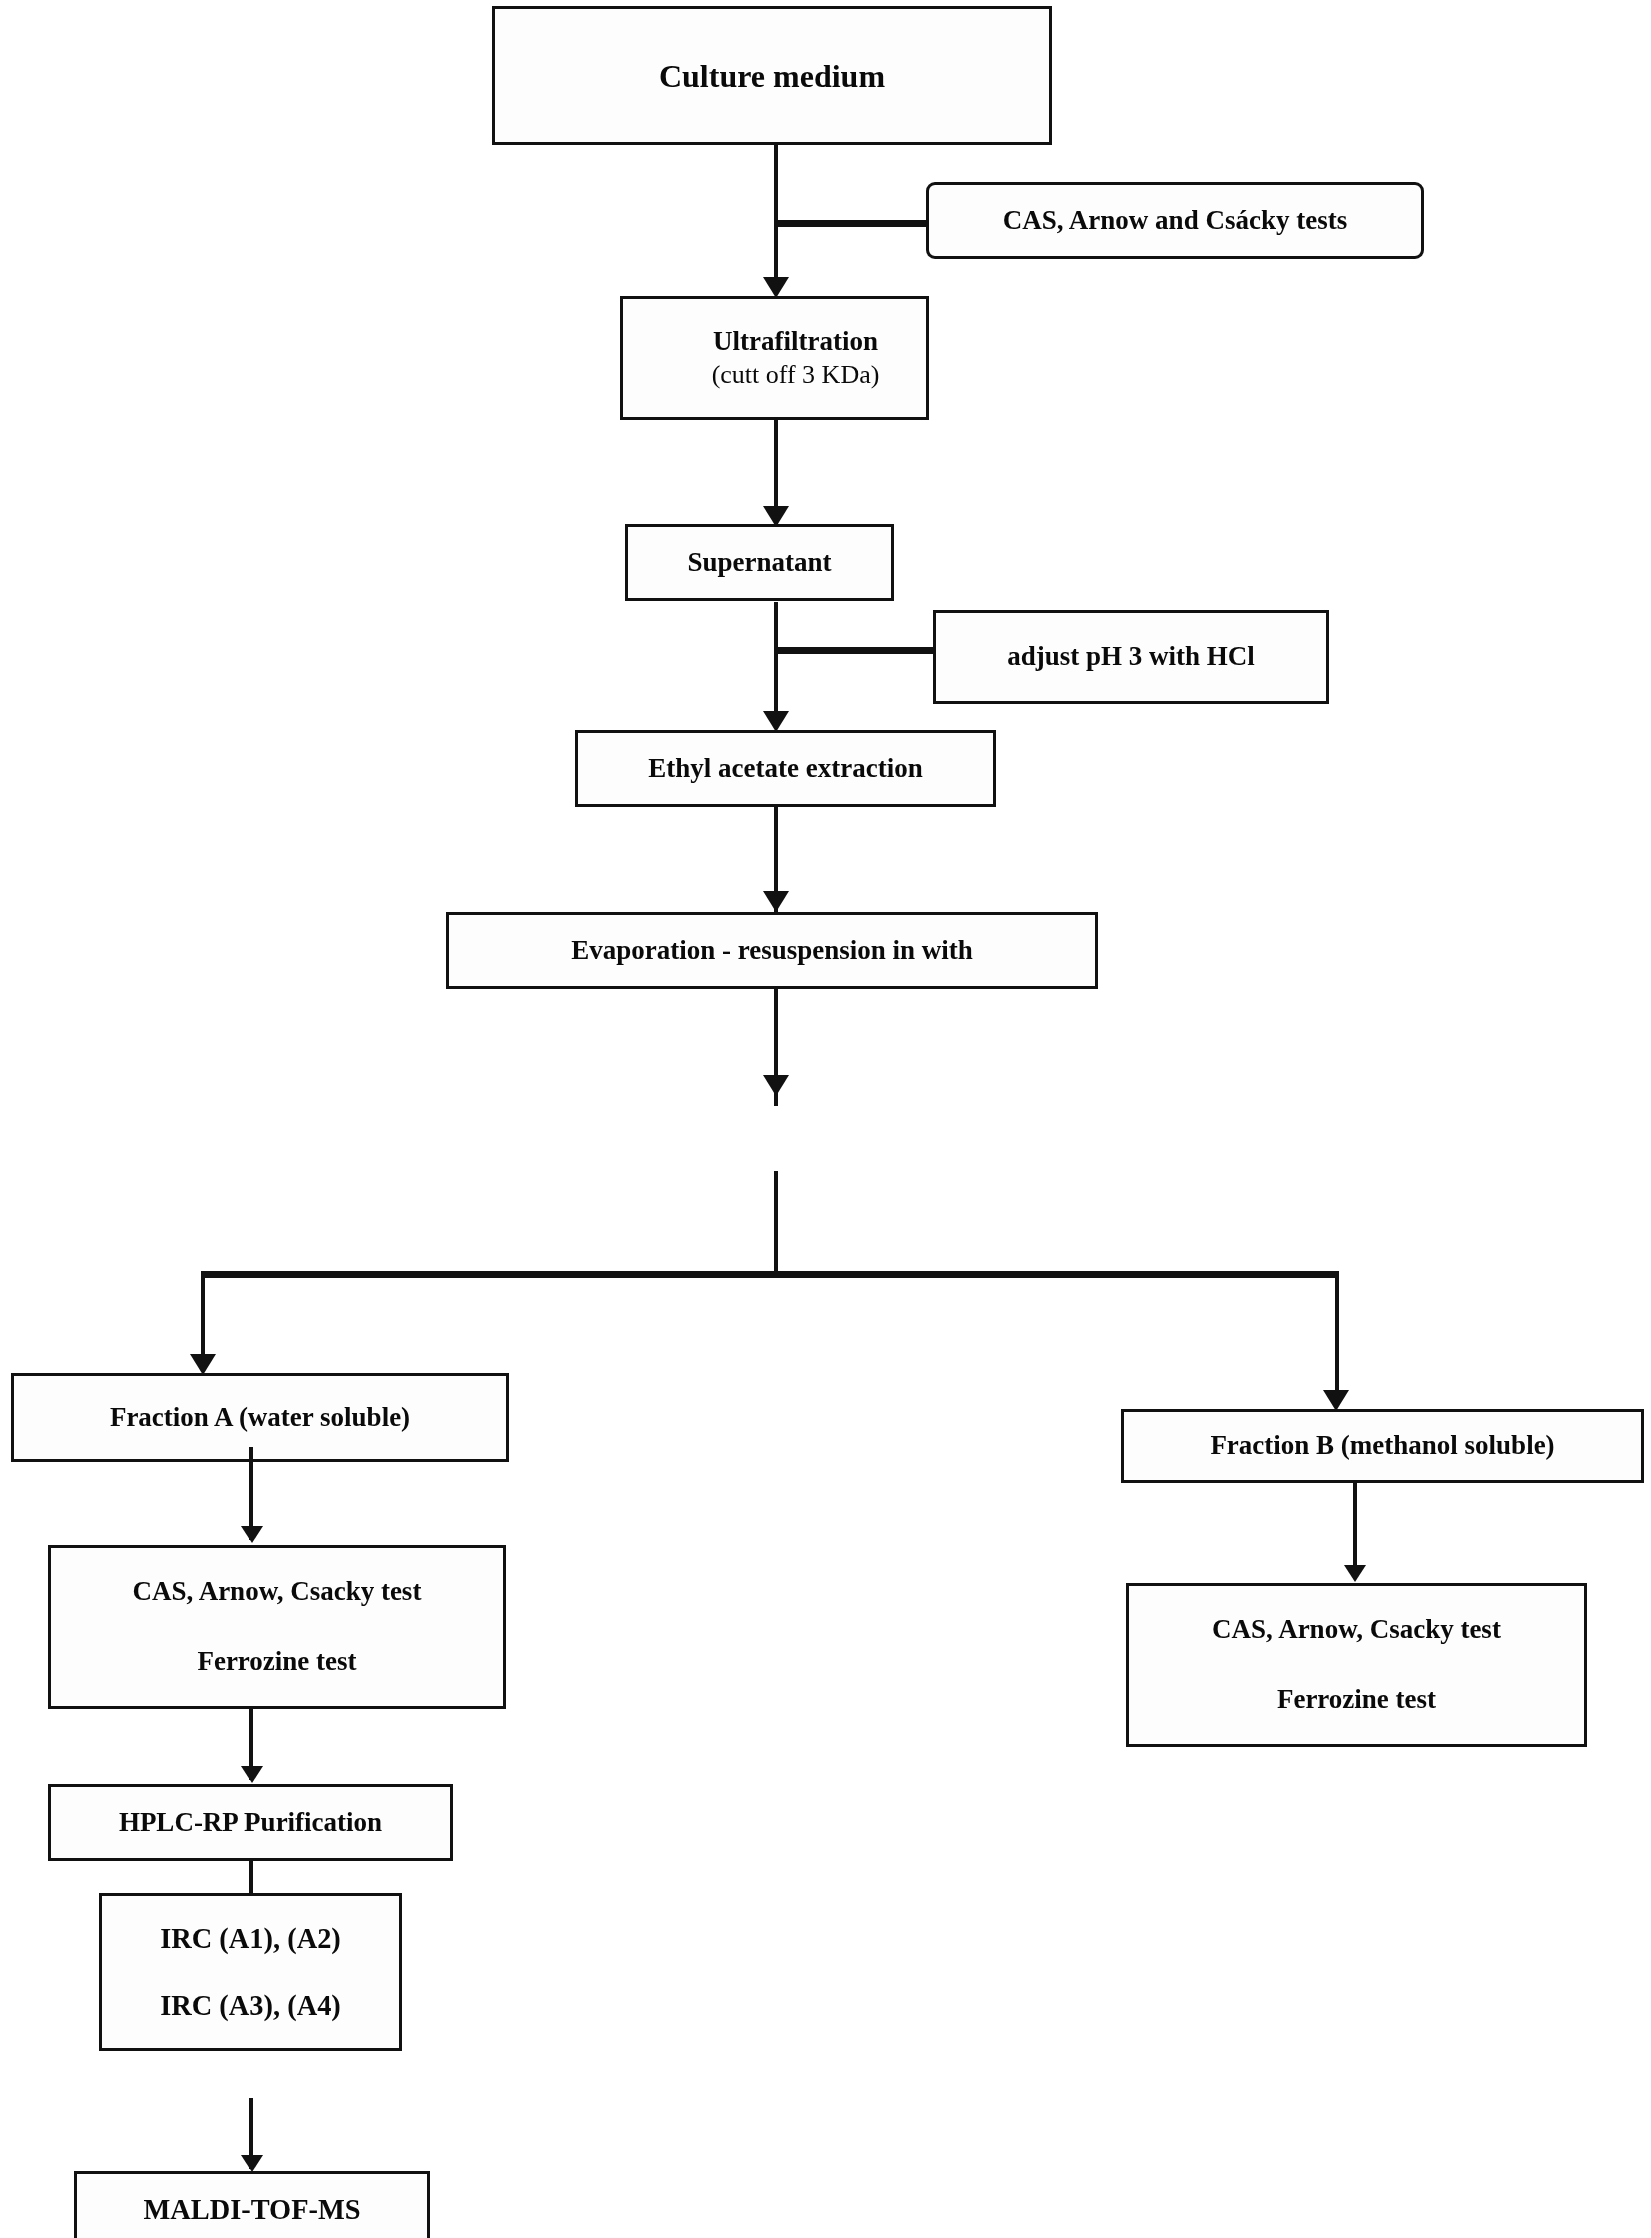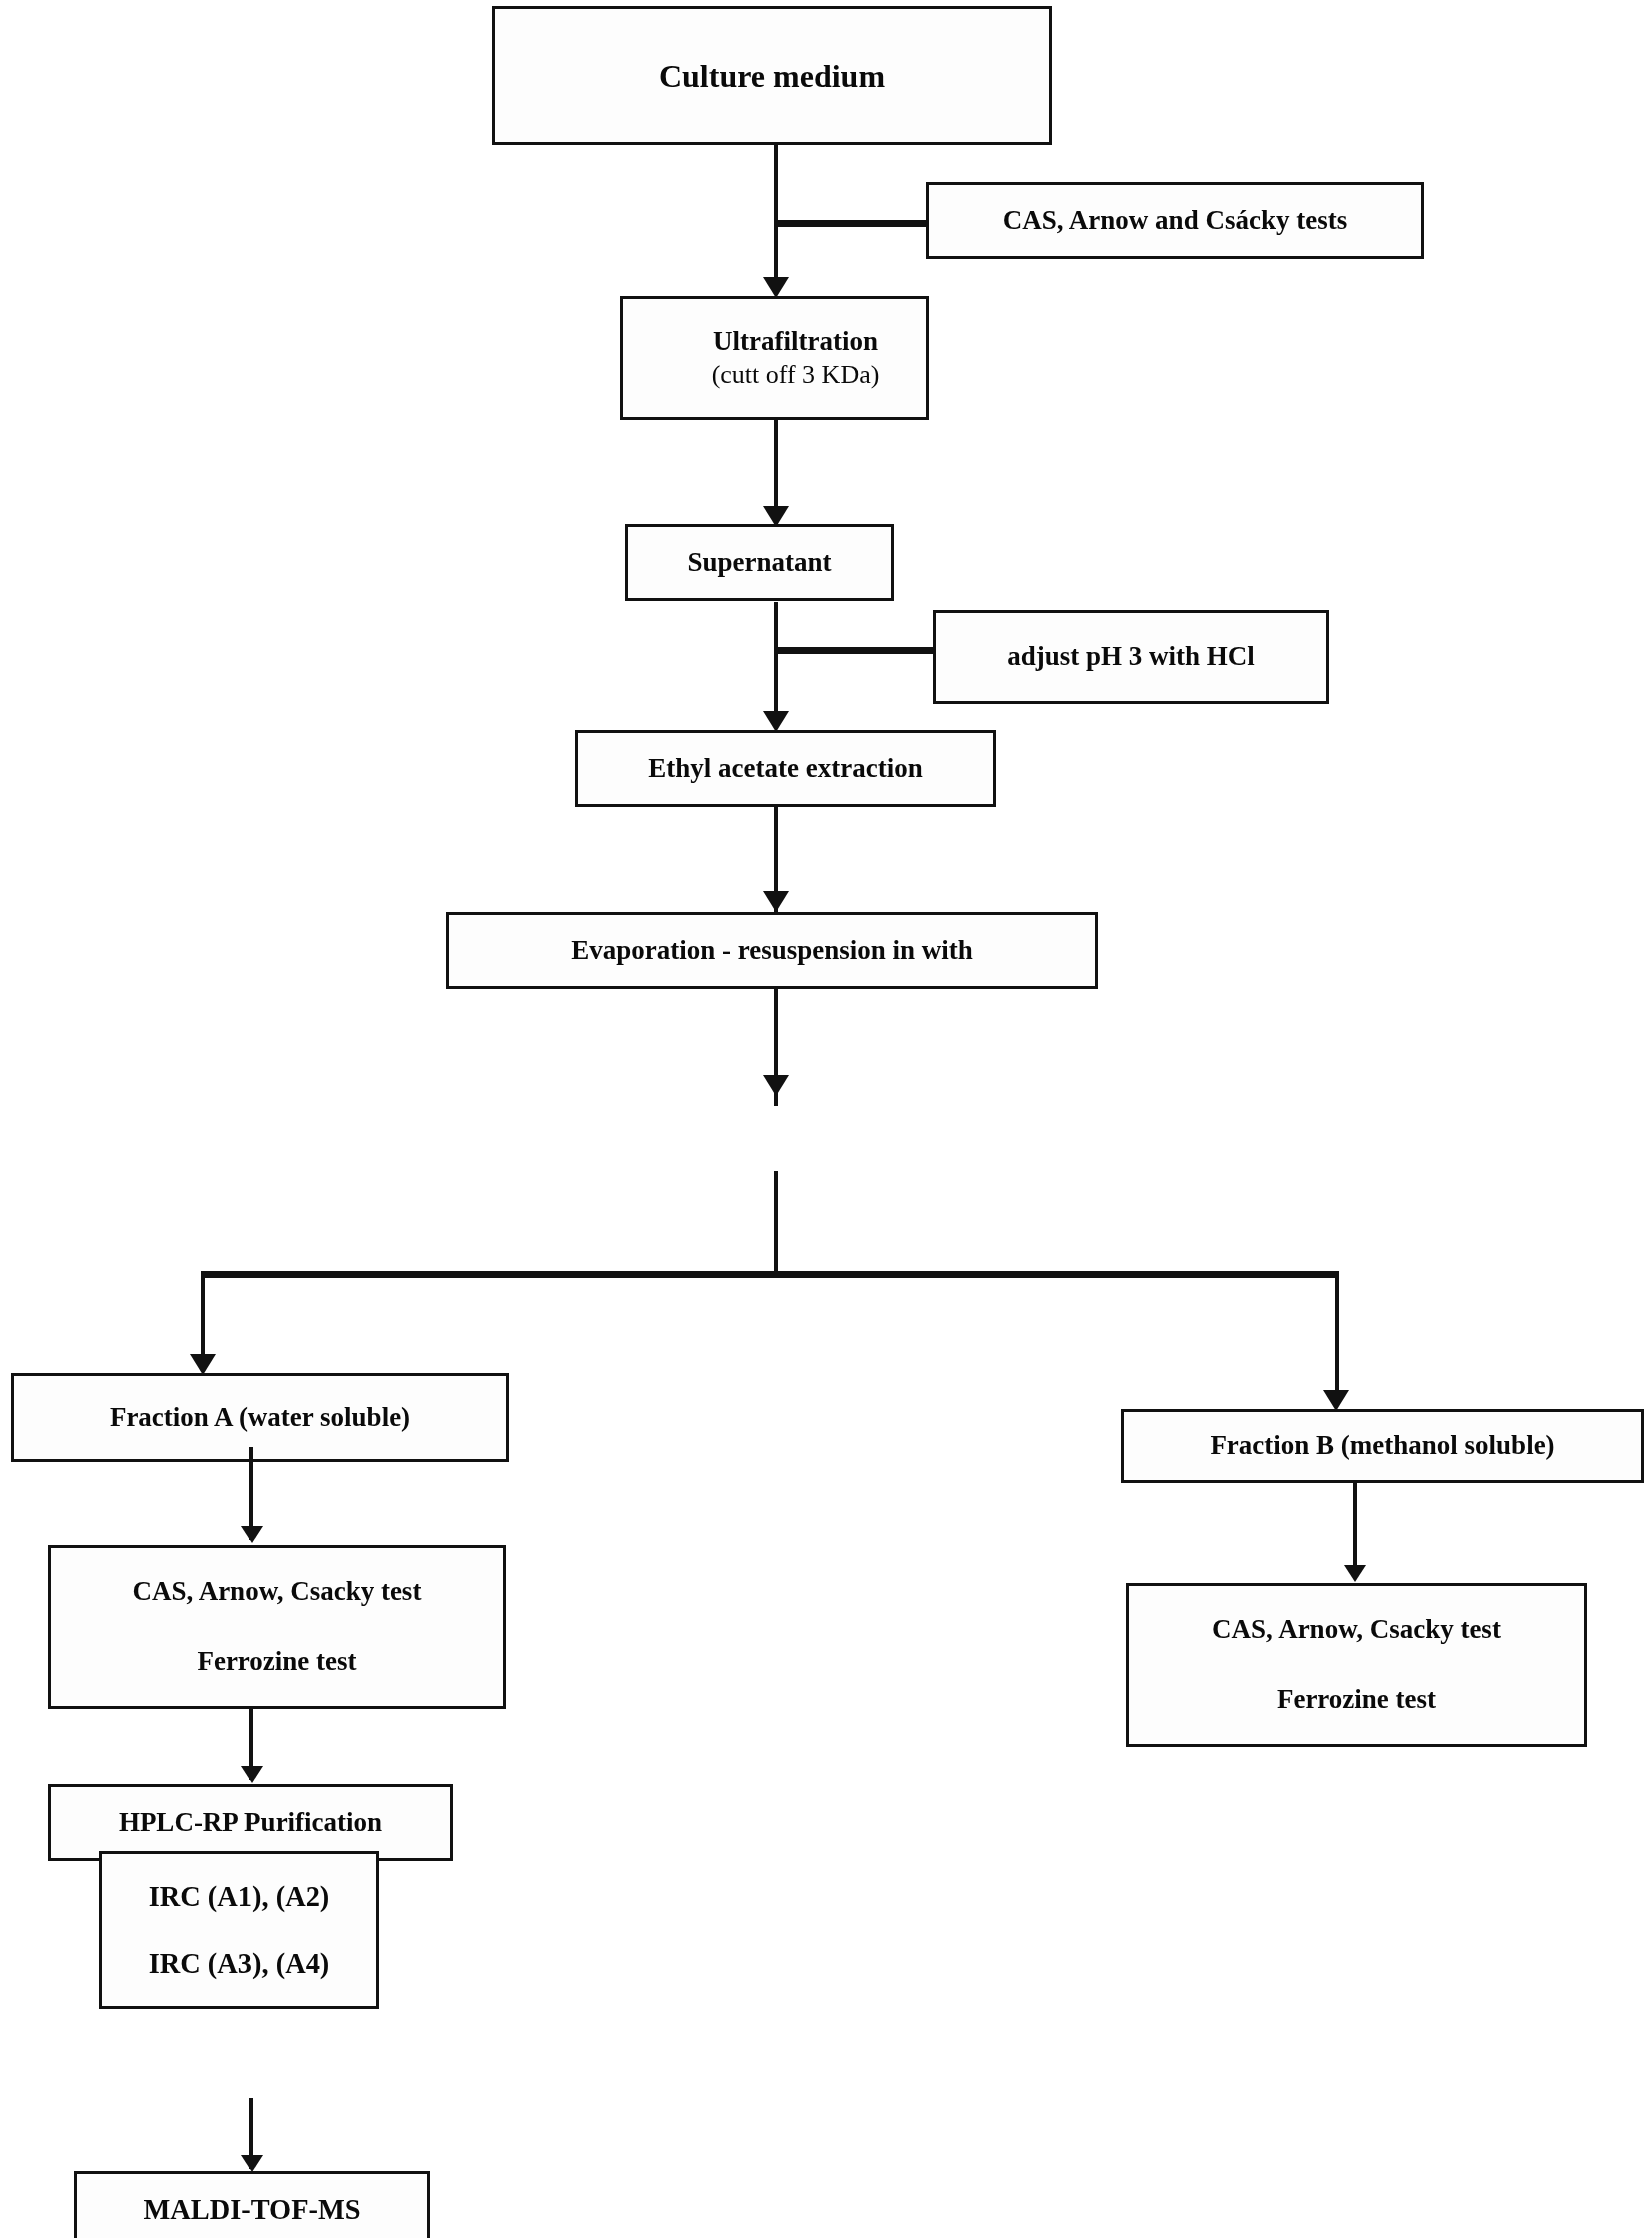--- a/index.html
+++ b/index.html
@@ -72,21 +72,21 @@
 
   <div class="node" style="left:492px; top:6.2px; width:560px; height:139px;">
     <span class="ln b f52">Culture medium</span>
   </div>
 
   <div class="vline" style="left:774px; top:145px; height:145px;"></div>
   <div class="arrow" style="left:763px; top:277px;"></div>
 
   <div class="hline thick" style="left:774px; top:220px; width:155px;"></div>
 
-  <div class="node" style="left:926px; top:182px; width:498px; height:77px;">
+  <div class="node" style="left:926px; top:182px; width:498px; height:77px;border-radius:9px;">
     <span class="ln b f44">CAS, Arnow and Csácky tests</span>
   </div>
 
   <div class="node" style="left:620px; top:296px; width:309px; height:124px;padding-left:42px;">
     <span class="ln b f44">Ultrafiltration</span>
     <span class="ln r f42">(cutt off 3 KDa)</span>
   </div>
 
   <div class="vline" style="left:774px; top:419px; height:99px;"></div>
   <div class="arrow" style="left:763px; top:506px;"></div>
@@ -144,21 +144,21 @@
   <div class="vline" style="left:249px; top:1709px; height:71px;"></div>
   <div class="arrow small" style="left:241px; top:1766px;"></div>
 
   <div class="node" style="left:48px; top:1784px; width:405px; height:77px;align-items:flex-end;">
     <span class="ln b f44">HPLC-RP Purification</span>
   </div>
 
   <div class="vline" style="left:249px; top:1861px; height:77px;"></div>
   <div class="arrow small" style="left:241px; top:1923px;"></div>
 
-  <div class="node" style="left:99px; top:1851px; width:280px; height:158px;">
+  <div class="node" style="left:99px; top:1893px; width:303px; height:158px;">
     <span class="ln b f46" style="margin-bottom:32px;">IRC (A1), (A2)</span>
     <span class="ln b f46">IRC (A3), (A4)</span>
   </div>
 
   <div class="vline" style="left:249px; top:2098px; height:71px;"></div>
   <div class="arrow small" style="left:241px; top:2155px;"></div>
 
   <div class="node" style="left:74px; top:2171px; width:356px; height:77px;">
     <span class="ln b f46">MALDI-TOF-MS</span>
   </div>

